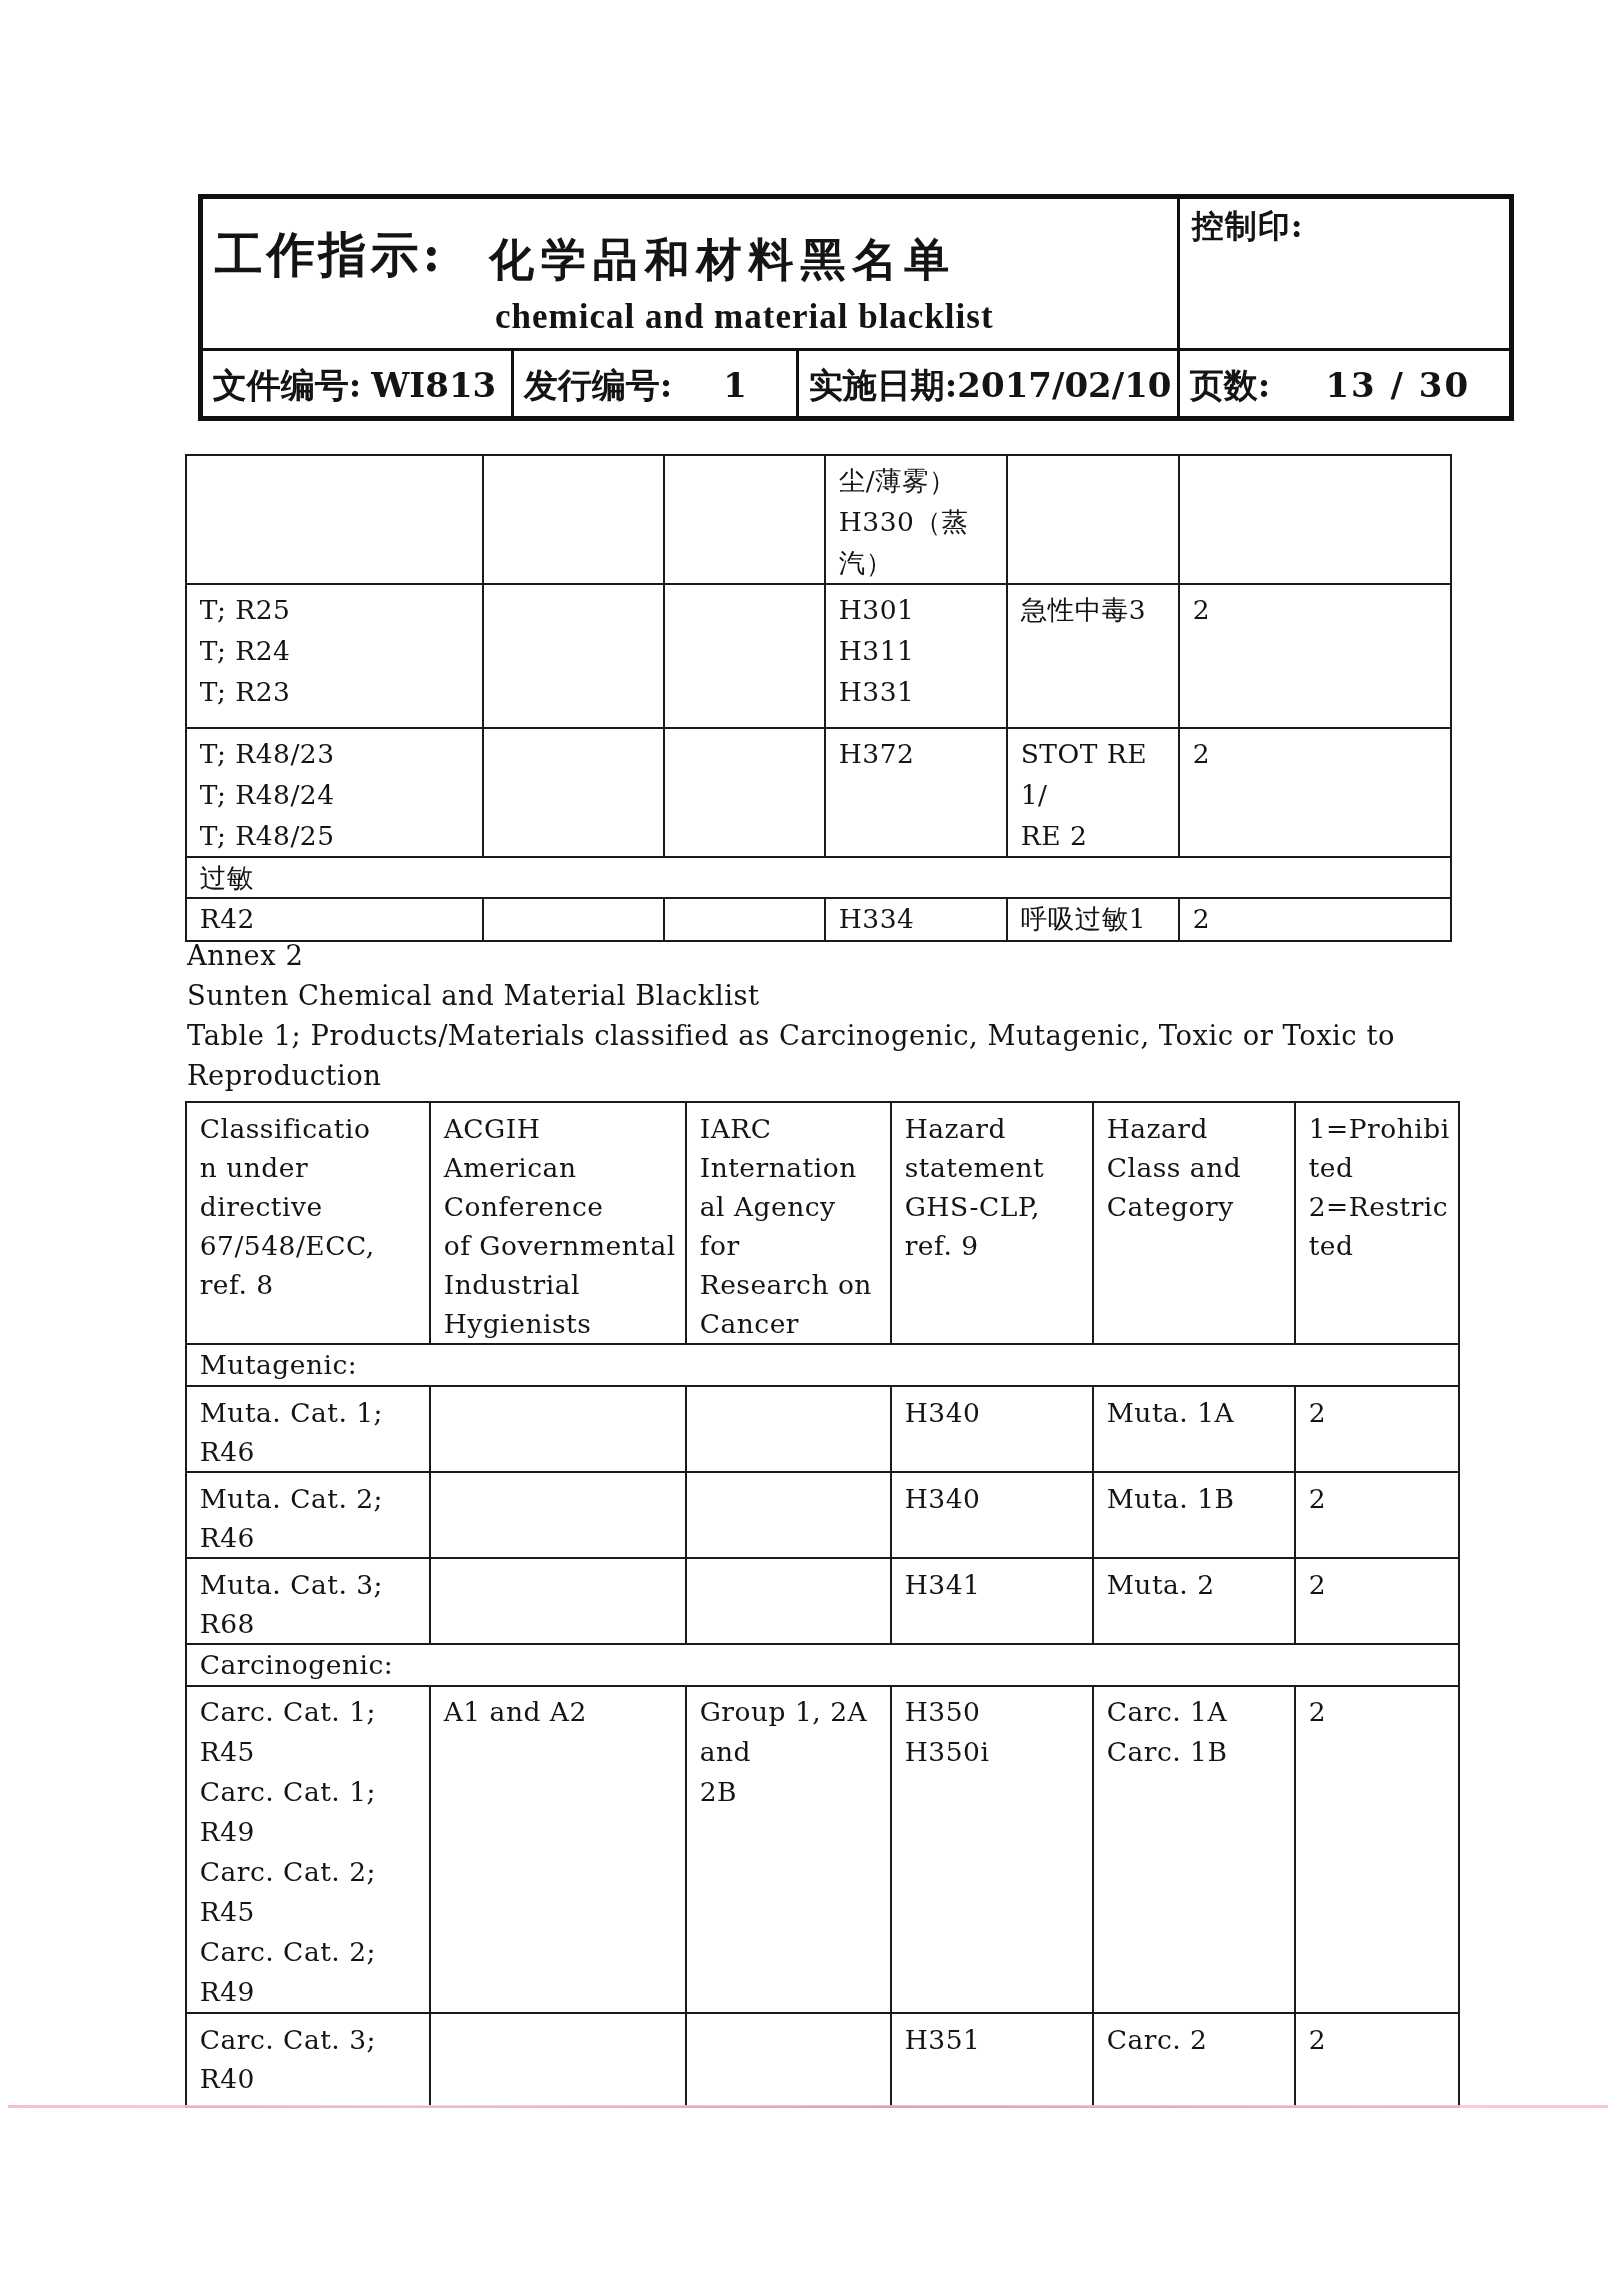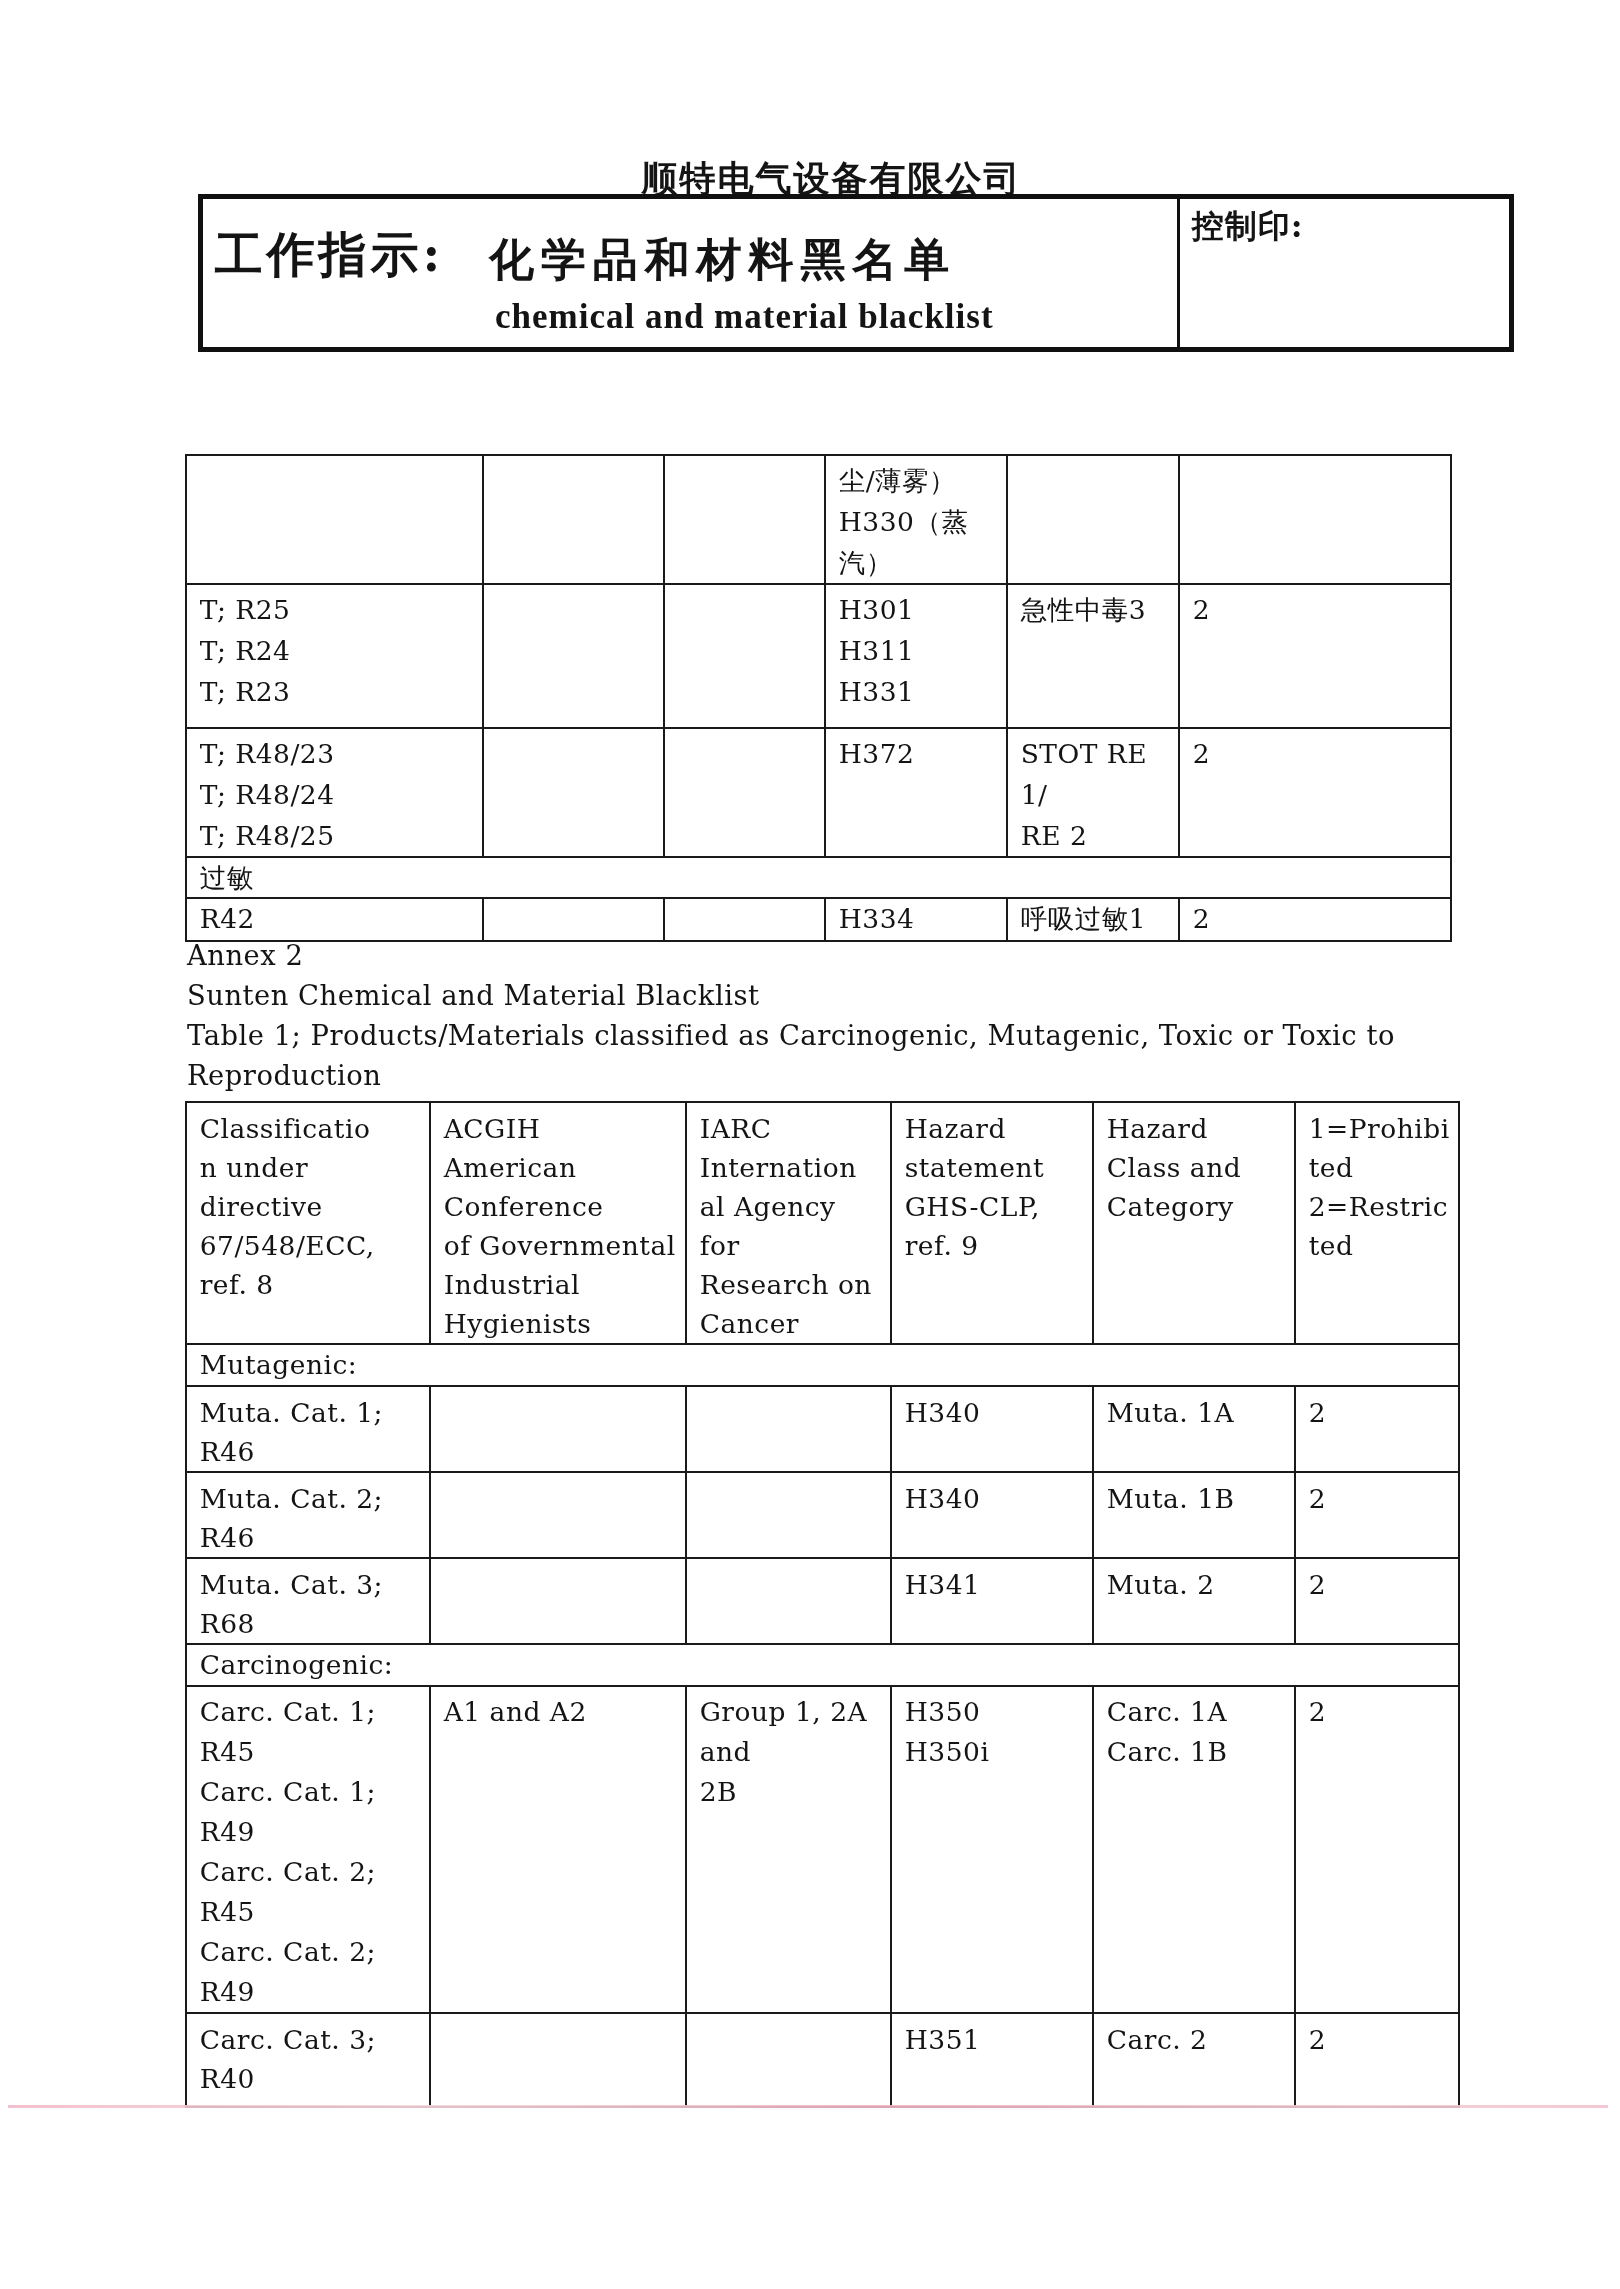--- a/index.html
+++ b/index.html
@@ -137,38 +137,51 @@
     height: 2.9px;
     background: linear-gradient(90deg, #f1bac7, #f8d6de 25%, #efb5c4 55%, #f5ccd5 85%, #f3c2ce);
     opacity: 0.9;
   }
 </style>
 </head>
 <body>
 
 <div class="page">
 
-  <div class="company">顺特电气设备有限公司</div>
 
   <table class="hdr">
     <colgroup>
         <col style="width:312px">
         <col style="width:285px">
         <col style="width:381px">
         <col style="width:333px">
       </colgroup>
     <tbody>
         <tr class="hdr-r1">
       <td colspan="3" class="hdr-main">
         <span class="wi-label">工作指示:</span>
         <span class="title-zh">化学品和材料黑名单</span>
         <span class="title-en">chemical and material blacklist</span>
       </td>
       <td class="seal-cell">
         <span>控制印:</span>
+      </td>
+    </tr>
+    <tr class="hdr-r2">
+      <td class="info-cell">
+        <span>文件编号:</span><span class="val">WI813</span>
+      </td>
+      <td class="info-cell">
+        <span>发行编号:</span><span class="val gap-wide">1</span>
+      </td>
+      <td class="info-cell">
+        <span>实施日期:</span><span class="val gap-none">2017/02/10</span>
+      </td>
+      <td class="info-cell">
+        <span>页数:</span><span class="val gap-pages">13 / 30</span>
       </td>
     </tr>
   </tbody>
     </table>
 
   <table class="ct">
     <colgroup>
         <col style="width:297px">
         <col style="width:181px">
         <col style="width:161px">

